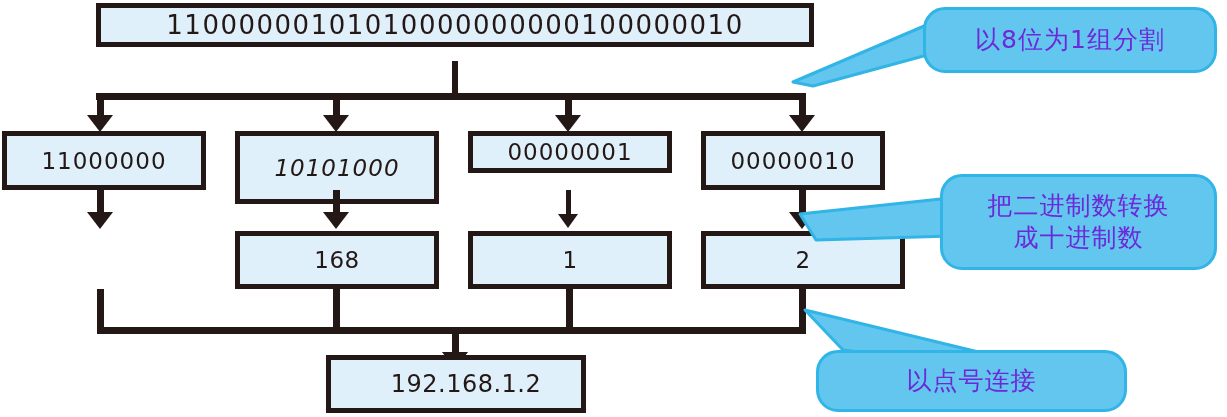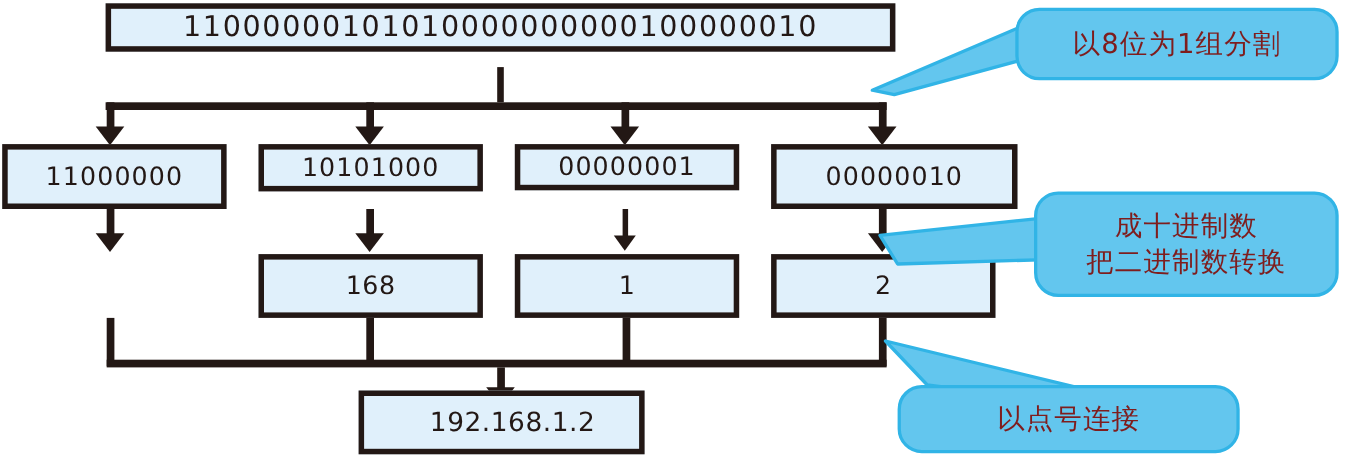--- a/index.html
+++ b/index.html
@@ -66,21 +66,21 @@
   .callout {
     position: absolute;
     box-sizing: border-box;
     background: #63c6ee;
     border: 3px solid #31b4e6;
     border-radius: 22px;
     display: flex;
     flex-direction: column;
     align-items: center;
     justify-content: center;
-    color: #7f1d1d;
+    color: #6d28d9;
     font-size: 25px;
     line-height: 1.28;
     text-align: center;
     font-family: "DejaVu Sans", "Liberation Sans", sans-serif;
     letter-spacing: 1px;
     z-index: 3;
   }
   .callout-line { display: block; }
 
   .tail {
@@ -111,29 +111,29 @@
   <div class="line-v" style="left:565px; top:93px; width:7px; height:27px;"></div>
   <div class="arrow-down" style="left:555px; top:115px;"></div>
 
   <div class="line-v" style="left:799px; top:93px; width:7px; height:27px;"></div>
   <div class="arrow-down" style="left:789px; top:115px;"></div>
 
   <div class="node node-bin" style="left:2px; top:131px; width:204px; height:59px;">
     <span>11000000</span>
   </div>
 
-  <div class="node node-bin" style="left:235px; top:131px; width:204px; height:43px;">
+  <div class="node node-bin" style="left:235px; top:131px; width:204px; height:73px;font-style:italic;">
     <span>10101000</span>
   </div>
 
   <div class="node node-bin" style="left:468px; top:131px; width:204px; height:42px;">
     <span>00000001</span>
   </div>
 
-  <div class="node node-bin" style="left:701px; top:131px; width:224px; height:59px;">
+  <div class="node node-bin" style="left:701px; top:131px; width:184px; height:59px;">
     <span>00000010</span>
   </div>
 
   <div class="line-v" style="left:97px; top:190px; width:7px; height:24px;"></div>
   <div class="arrow-down" style="left:87px; top:212px;"></div>
 
   <div class="line-v" style="left:333px; top:190px; width:7px; height:24px;"></div>
   <div class="arrow-down" style="left:323px; top:212px;"></div>
 
   <div class="line-v" style="left:566px; top:190px; width:5px; height:26px;"></div>
@@ -173,22 +173,22 @@
     <polygon points="0,64 150,0 160,30 20,68" fill="#63c6ee" stroke="#31b4e6" stroke-width="3" stroke-linejoin="round"></polygon>
   </svg>
   <div class="callout" style="left:923px; top:7px; width:294px; height:66px;">
     <span class="callout-line">以8位为1组分割</span>
   </div>
 
   <svg class="tail" style="left:800px; top:196px;" width="170" height="60" viewBox="0 0 170 60">
     <polygon points="0,18 150,2 152,40 16,44" fill="#63c6ee" stroke="#31b4e6" stroke-width="3" stroke-linejoin="round"></polygon>
   </svg>
   <div class="callout" style="left:940px; top:174px; width:277px; height:96px;">
+    <span class="callout-line">把二进制数转换</span>
     <span class="callout-line">成十进制数</span>
-    <span class="callout-line">把二进制数转换</span>
   </div>
 
   <svg class="tail" style="left:805px; top:304px;" width="210" height="70" viewBox="0 0 210 70">
     <polygon points="0,6 190,52 85,52 38,46" fill="#63c6ee" stroke="#31b4e6" stroke-width="3" stroke-linejoin="round"></polygon>
   </svg>
   <div class="callout" style="left:816px; top:350px; width:311px; height:62px;">
     <span class="callout-line">以点号连接</span>
   </div>
 
 </div>

